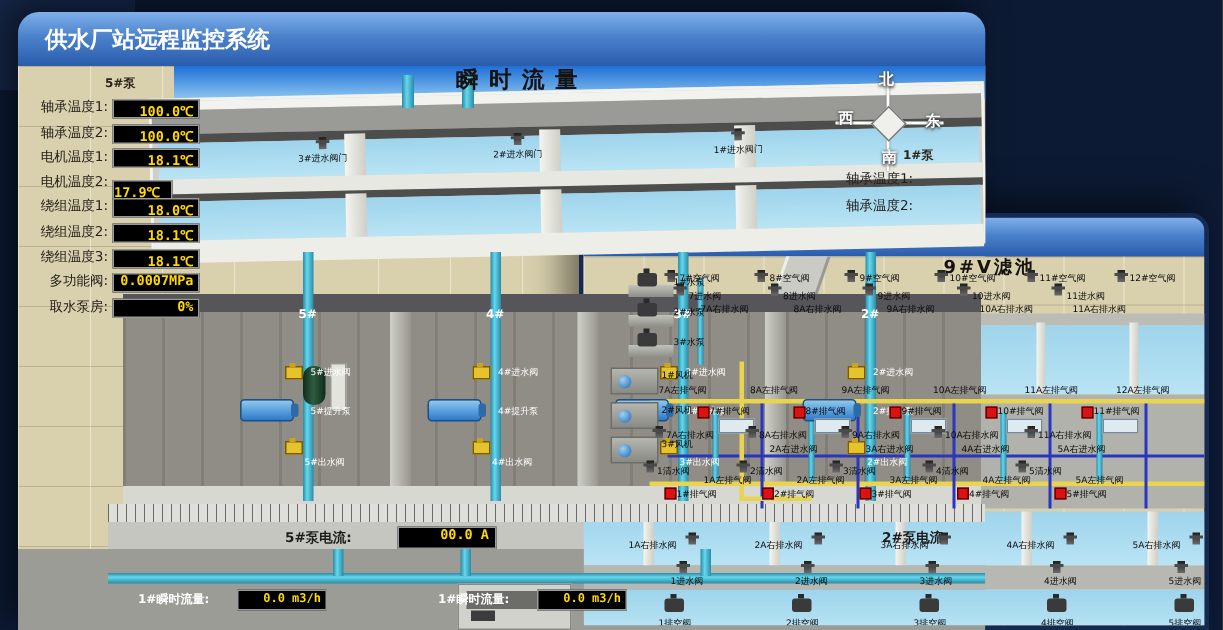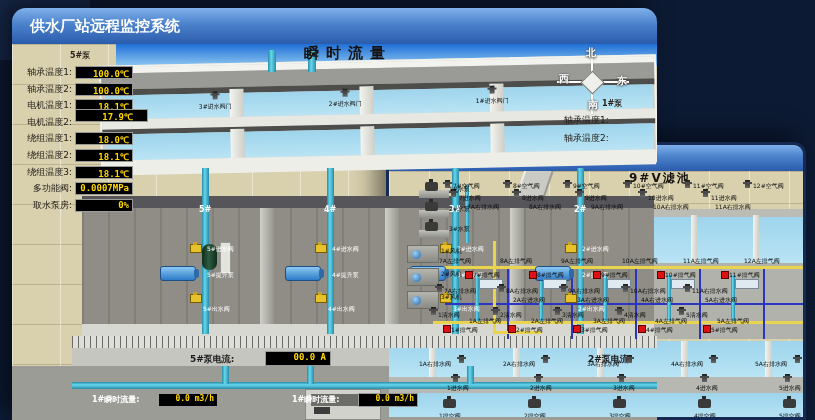--- a/index.html
+++ b/index.html
@@ -93,21 +93,21 @@
 
       <div id="panel" class="abs" style="left:0;top:0;width:130px;height:190px;z-index:8;">
         <div class="lbl t8 bold" style="left:58px;top:8px;color:#2a2318;">5#泵</div>
       <div class="lbl t9" style="left: 2px; top: 24px; width: 58px; text-align: right; color: rgb(37, 32, 26);">轴承温度1:</div>
           <div class="led" style="left: 63px; top: 22px; width: 58px; height: 13px; font-size: 9px; padding-right: 3px;">100.0℃</div>
           <div class="lbl t9" style="left: 2px; top: 40.6px; width: 58px; text-align: right; color: rgb(37, 32, 26);">轴承温度2:</div>
           <div class="led" style="left: 63px; top: 38.6px; width: 58px; height: 13px; font-size: 9px; padding-right: 3px;">100.0℃</div>
           <div class="lbl t9" style="left: 2px; top: 57.2px; width: 58px; text-align: right; color: rgb(37, 32, 26);">电机温度1:</div>
           <div class="led" style="left: 63px; top: 55.2px; width: 58px; height: 13px; font-size: 9px; padding-right: 3px;">18.1℃</div>
           <div class="lbl t9" style="left: 2px; top: 73.8px; width: 58px; text-align: right; color: rgb(37, 32, 26);">电机温度2:</div>
-          <div class="led" style="left: 63px; top: 65px; width: 73px; height: 13px; font-size: 9px; padding-right: 14px;">17.9℃</div>
+          <div class="led" style="left: 63px; top: 76px; width: 40px; height: 13px; font-size: 9px; padding-right: 14px;">17.9℃</div>
           <div class="lbl t9" style="left: 2px; top: 90.4px; width: 58px; text-align: right; color: rgb(37, 32, 26);">绕组温度1:</div>
           <div class="led" style="left: 63px; top: 88.4px; width: 58px; height: 13px; font-size: 9px; padding-right: 3px;">18.0℃</div>
           <div class="lbl t9" style="left: 2px; top: 107px; width: 58px; text-align: right; color: rgb(37, 32, 26);">绕组温度2:</div>
           <div class="led" style="left: 63px; top: 105px; width: 58px; height: 13px; font-size: 9px; padding-right: 3px;">18.1℃</div>
           <div class="lbl t9" style="left: 2px; top: 123.6px; width: 58px; text-align: right; color: rgb(37, 32, 26);">绕组温度3:</div>
           <div class="led" style="left: 63px; top: 121.6px; width: 58px; height: 13px; font-size: 9px; padding-right: 3px;">18.1℃</div>
           <div class="lbl t9" style="left: 2px; top: 140.2px; width: 58px; text-align: right; color: rgb(37, 32, 26);">多功能阀:</div>
           <div class="led" style="left: 63px; top: 138.2px; width: 58px; height: 13px; font-size: 9px; padding-right: 3px;">0.0007MPa</div>
           <div class="lbl t9" style="left: 2px; top: 156.8px; width: 58px; text-align: right; color: rgb(37, 32, 26);">取水泵房:</div>
           <div class="led" style="left: 63px; top: 154.8px; width: 58px; height: 13px; font-size: 9px; padding-right: 3px;">0%</div>

